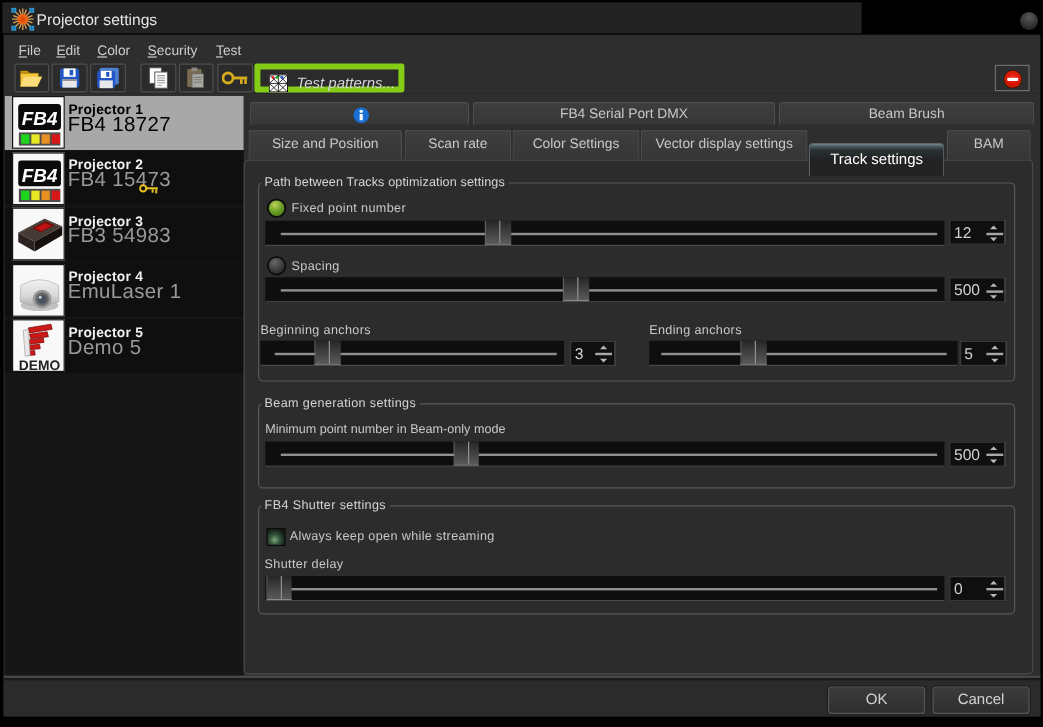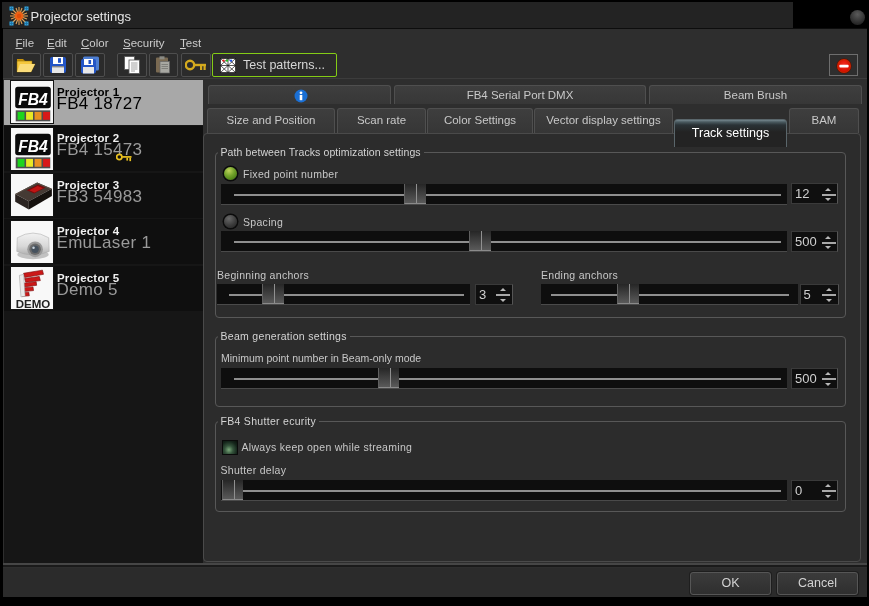--- a/index.html
+++ b/index.html
@@ -1,33 +1,33 @@
 <!DOCTYPE html>
 <html><head>
 <meta charset="utf-8">
 <style>
 html,body{margin:0;padding:0;}
 body{width:869px;height:606px;background:#000;position:relative;overflow:hidden;
   font-family:"Liberation Sans",sans-serif;}
 .abs{position:absolute;}
 
-#titlebar{left:2px;top:2px;width:791px;height:25.5px;background:#232323;}
+#titlebar{left:2px;top:2px;width:716px;height:25.5px;background:#232323;}
 #title-text{left:28.5px;top:7px;font-size:13px;color:#e4e4e4;}
 #sphere{left:848px;top:8px;width:15px;height:15px;border-radius:50%;
   background:radial-gradient(circle at 50% 30%,#5a5a5a,#262626 75%);}
 
 #menubar{left:2.5px;top:29px;width:864px;height:49px;background:#2e2e2e;}
 .menu-item{position:absolute;top:7.5px;font-size:11.5px;color:#cccccc;}
 .menu-item u{text-decoration:underline;}
 
 .tbtn{position:absolute;top:23.5px;width:29.5px;height:24px;background:#2b2b2b;
   border:1px solid #4e4e4e;border-radius:2px;box-sizing:border-box;}
 .tbtn svg{position:absolute;left:50%;top:50%;transform:translate(-50%,-50%);}
 #tp-btn{position:absolute;left:209.5px;top:24px;width:124.5px;height:23.5px;background:#2b2b2b;
-  border:1px solid #84cc16;border-radius:2px;box-sizing:border-box;}
+  border:5px solid #84cc16;border-radius:2px;box-sizing:border-box;font-style:italic;}
 #tp-btn span{position:absolute;left:30px;top:4px;font-size:12.5px;color:#d6d6d6;white-space:nowrap;}
 #red-btn{position:absolute;left:826px;top:25px;width:29.5px;height:22px;background:#2e2e2e;
   border:1px solid #6e6e6e;box-sizing:border-box;}
 #tbline{left:2.5px;top:78px;width:864px;height:1px;background:#3c3c3c;}
 #titlesep{left:2.5px;top:27.5px;width:864px;height:1.5px;background:#0d0d0d;}
 
 #main{left:2.5px;top:79px;width:864px;height:518px;background:#2e2e2e;}
 
 #list{position:absolute;left:1.5px;top:0.5px;width:199px;height:485px;background:#161616;
   border-bottom:1px solid #3a3a3a;}
@@ -379,21 +379,21 @@
     <div class="vbox" style="left:588px;top:234.5px;width:47px;height:21px;">
       <div class="val">500</div>
       <div class="spin">
           <div class="up"></div>
           <div class="l1"></div>
           <div class="dn"></div>
         </div>
     </div>
 
     <div class="group" style="top:288px;height:91px;"></div>
-    <div class="lbl" style="left:14.5px;top:282px;background:#2c2c2c;padding:0 3px;color:#d4d4d4;">FB4 Shutter ecurity</div>
+    <div class="lbl" style="left:14.5px;top:282px;background:#2c2c2c;padding:0 3px;color:#d4d4d4;">FB4 Shutter settings</div>
     <div class="chk" style="left:19px;top:307px;"></div>
     <div class="lbl" style="left:38.5px;top:308px;">Always keep open while streaming</div>
     <div class="lbl" style="left:17.5px;top:331px;">Shutter delay</div>
     <div class="slider" style="left:18px;top:347px;width:566px;height:20px;">
       <div class="track" style="left:13px;right:6px;top:10px;"></div>
       <div class="thumb" style="left:1px;width:21px;"></div>
     </div>
     <div class="vbox" style="left:588px;top:346.5px;width:47px;height:21px;">
       <div class="val">0</div>
       <div class="spin">

